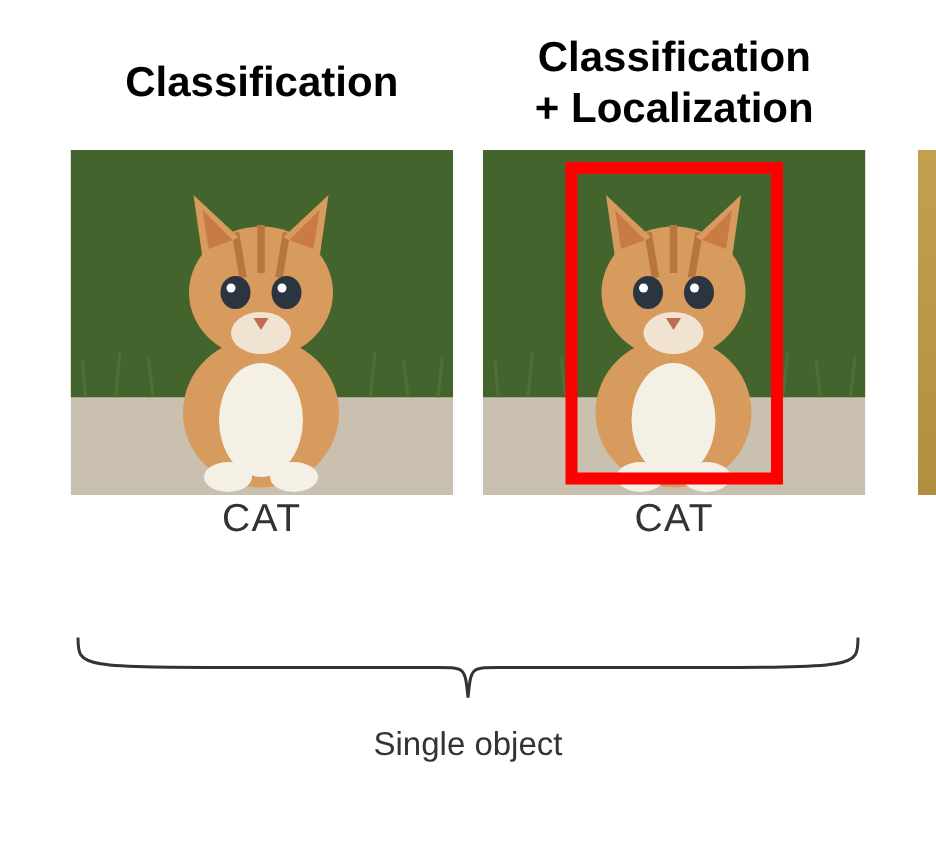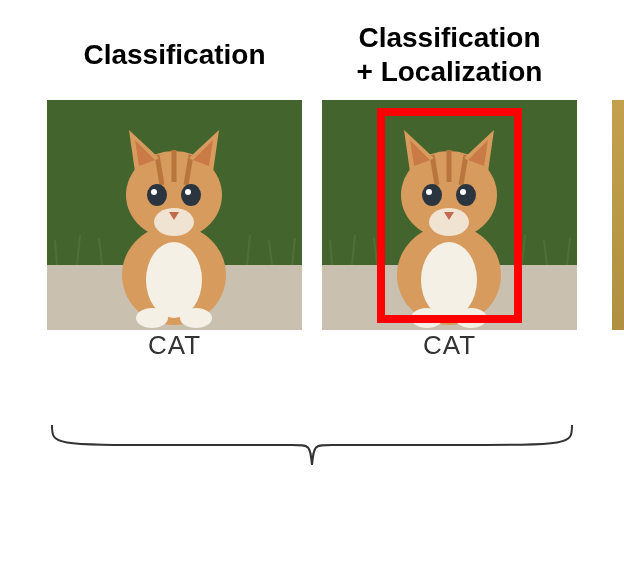--- a/index.html
+++ b/index.html
@@ -183,13 +183,14 @@
 <div class="brace-wrap">
   <svg class="brace" viewBox="0 0 540 50">
     <path d="M 10 5
              C 10 25, 10 25, 130 25
              L 250 25
              C 268 25, 268 25, 270 45
              C 272 25, 272 25, 290 25
              L 410 25
              C 530 25, 530 25, 530 5" fill="none" stroke="#333" stroke-width="2"></path>
   </svg>
+  <div class="brace-label">Single object</div>
 </div>
 
 </body></html>

